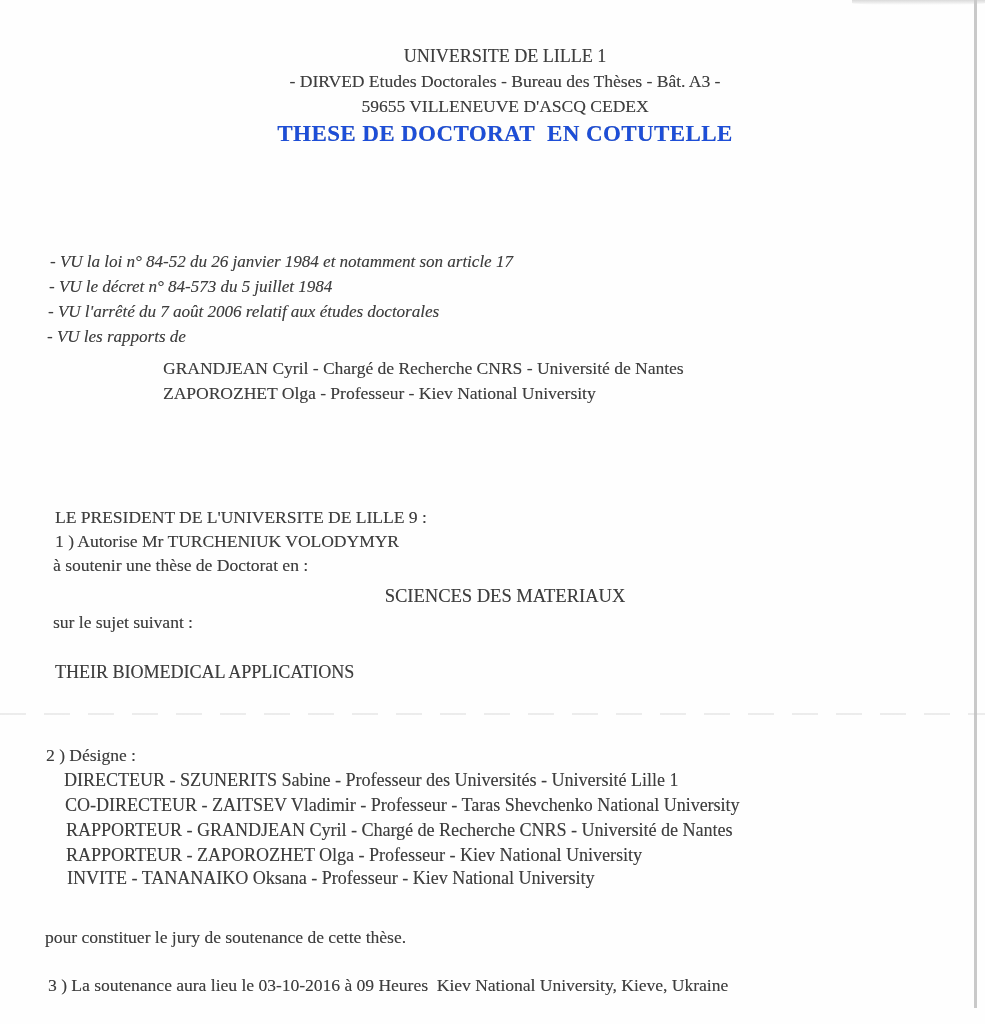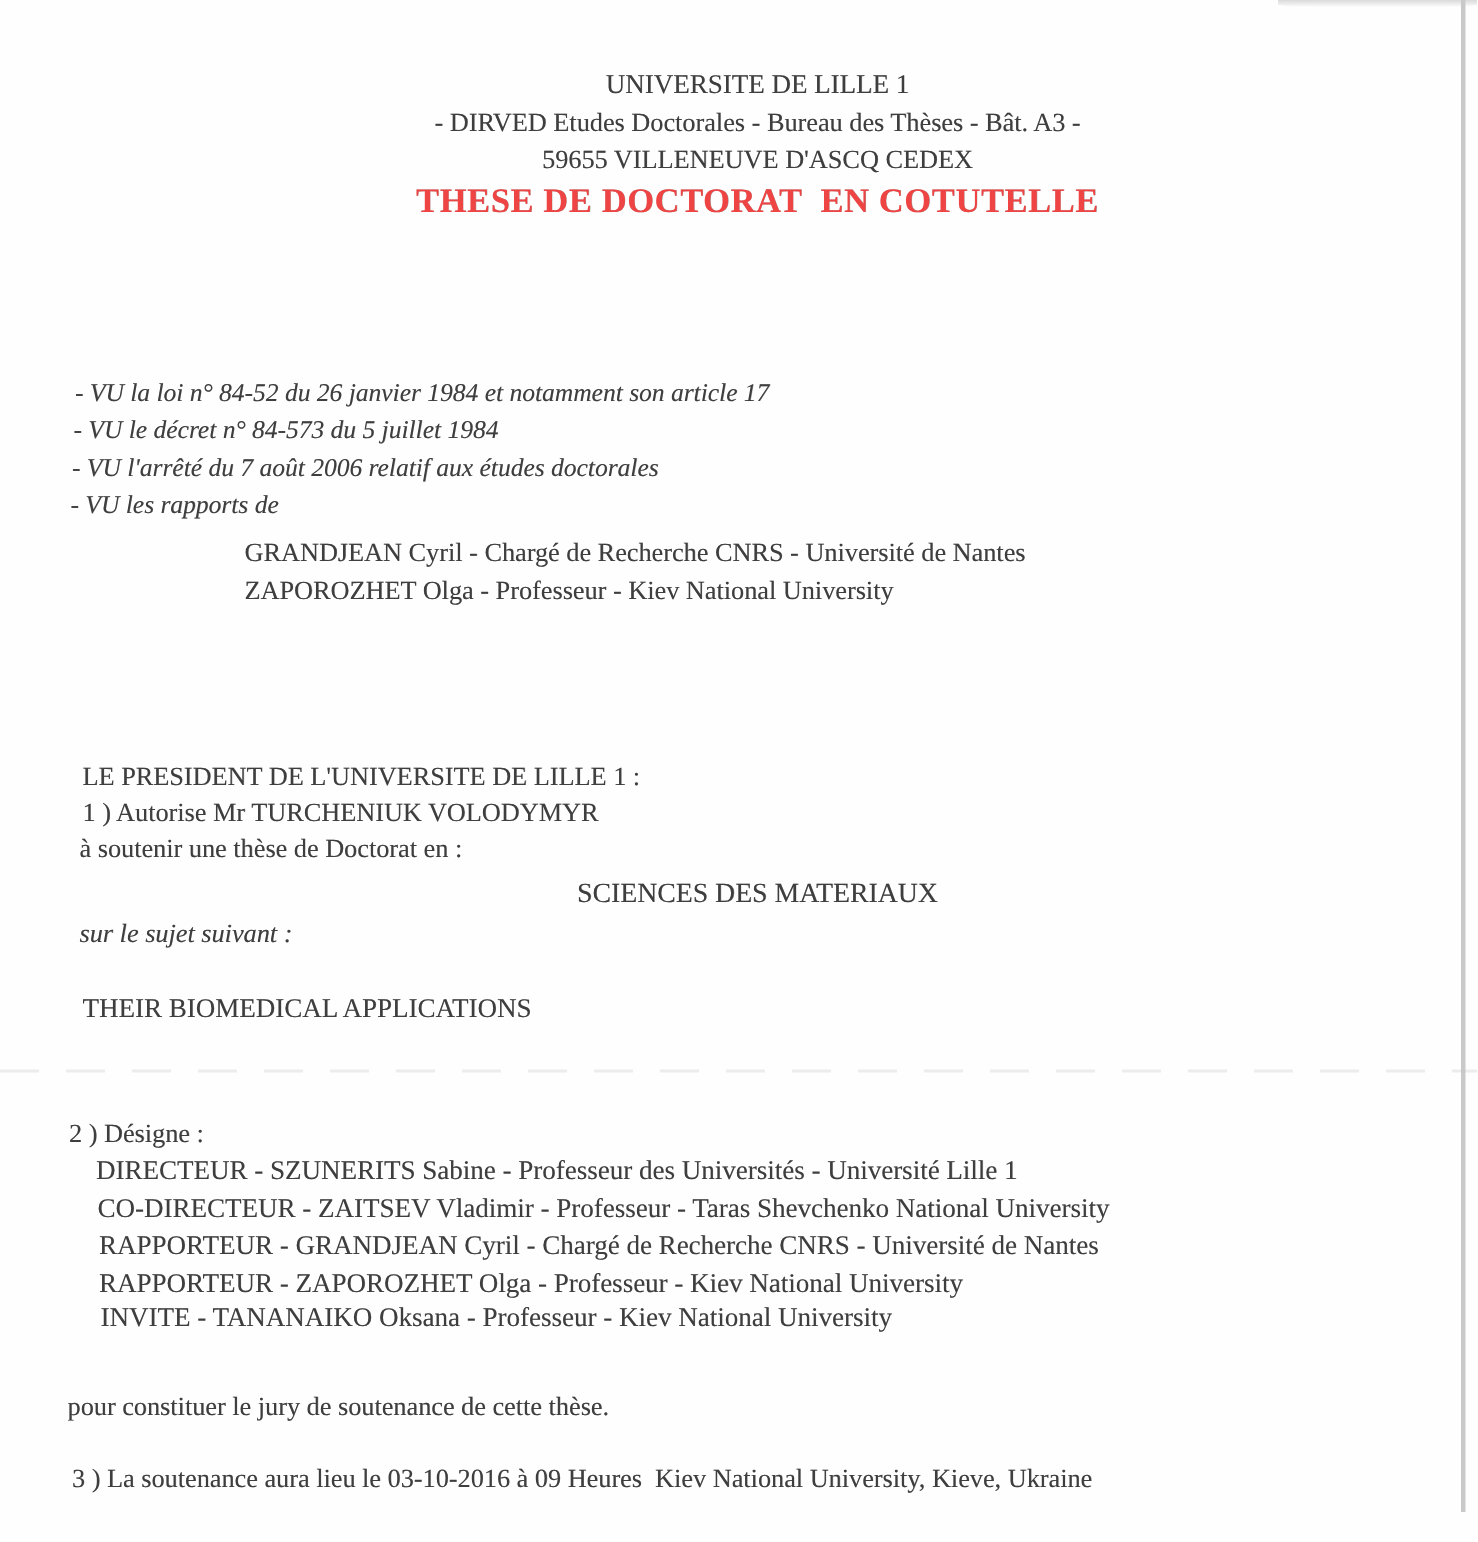--- a/index.html
+++ b/index.html
@@ -26,21 +26,21 @@
   .centered {
     left: 30px;
     width: 950px;
     text-align: center;
     white-space: pre;
   }
   .doc-title {
     font-size: 23px;
     font-weight: bold;
     letter-spacing: 0.4px;
-    color: #ef4444;
+    color: #1d4ed8;
   }
   .header-line1 { font-size: 18px; }
   .italic { font-style: italic; font-size: 17px; }
   .jury-line { font-size: 18px; }
   .rapporteur-line { font-size: 17.5px; }
   
   .scan-edge-vertical {
     position: absolute;
     left: 974px;
     top: 0;
@@ -87,25 +87,25 @@
 
 
   <div class="line italic" style="left:50px; top:252px;">- VU la loi n° 84-52 du 26 janvier 1984 et notamment son article 17</div>
   <div class="line italic" style="left:49px; top:277px;">- VU le décret n° 84-573 du 5 juillet 1984</div>
   <div class="line italic" style="left:48px; top:302px;">- VU l'arrêté du 7 août 2006 relatif aux études doctorales</div>
   <div class="line italic" style="left:47px; top:327px;">- VU les rapports de</div>
 
   <div class="line rapporteur-line" style="left:163px; top:358px;">GRANDJEAN Cyril - Chargé de Recherche CNRS - Université de Nantes</div>
   <div class="line rapporteur-line" style="left:163px; top:383px;">ZAPOROZHET Olga - Professeur - Kiev National University</div>
 
-  <div class="line" style="left:55px; top:507px;">LE PRESIDENT DE L'UNIVERSITE DE LILLE 1 :</div>
+  <div class="line" style="left:55px; top:507px;">LE PRESIDENT DE L'UNIVERSITE DE LILLE 9 :</div>
   <div class="line" style="left:55px; top:531px;">1 ) Autorise Mr TURCHENIUK VOLODYMYR</div>
   <div class="line" style="left:53px; top:555px;">à soutenir une thèse de Doctorat en :</div>
   <div class="line centered" style="top:585px; font-size:18.5px;">SCIENCES DES MATERIAUX</div>
-  <div class="line" style="left:53px; top:612px;font-style:italic;">sur le sujet suivant :</div>
+  <div class="line" style="left:53px; top:612px;">sur le sujet suivant :</div>
   <div class="line" style="left:55px; top:662px; font-size:18px;">THEIR BIOMEDICAL APPLICATIONS</div>
 
   <div class="line" style="left:46px; top:745px;">2 ) Désigne :</div>
   <div class="line jury-line" style="left:64px; top:770px;">DIRECTEUR - SZUNERITS Sabine - Professeur des Universités - Université Lille 1</div>
   <div class="line jury-line" style="left:65px; top:795px;">CO-DIRECTEUR - ZAITSEV Vladimir - Professeur - Taras Shevchenko National University</div>
   <div class="line jury-line" style="left:66px; top:845px;">RAPPORTEUR - ZAPOROZHET Olga - Professeur - Kiev National University</div>
   <div class="line jury-line" style="left:66px; top:820px;">RAPPORTEUR - GRANDJEAN Cyril - Chargé de Recherche CNRS - Université de Nantes</div>
   <div class="line jury-line" style="left:67px; top:868px;">INVITE - TANANAIKO Oksana - Professeur - Kiev National University</div>
 
   <div class="line" style="left:45px; top:927px;">pour constituer le jury de soutenance de cette thèse.</div>

